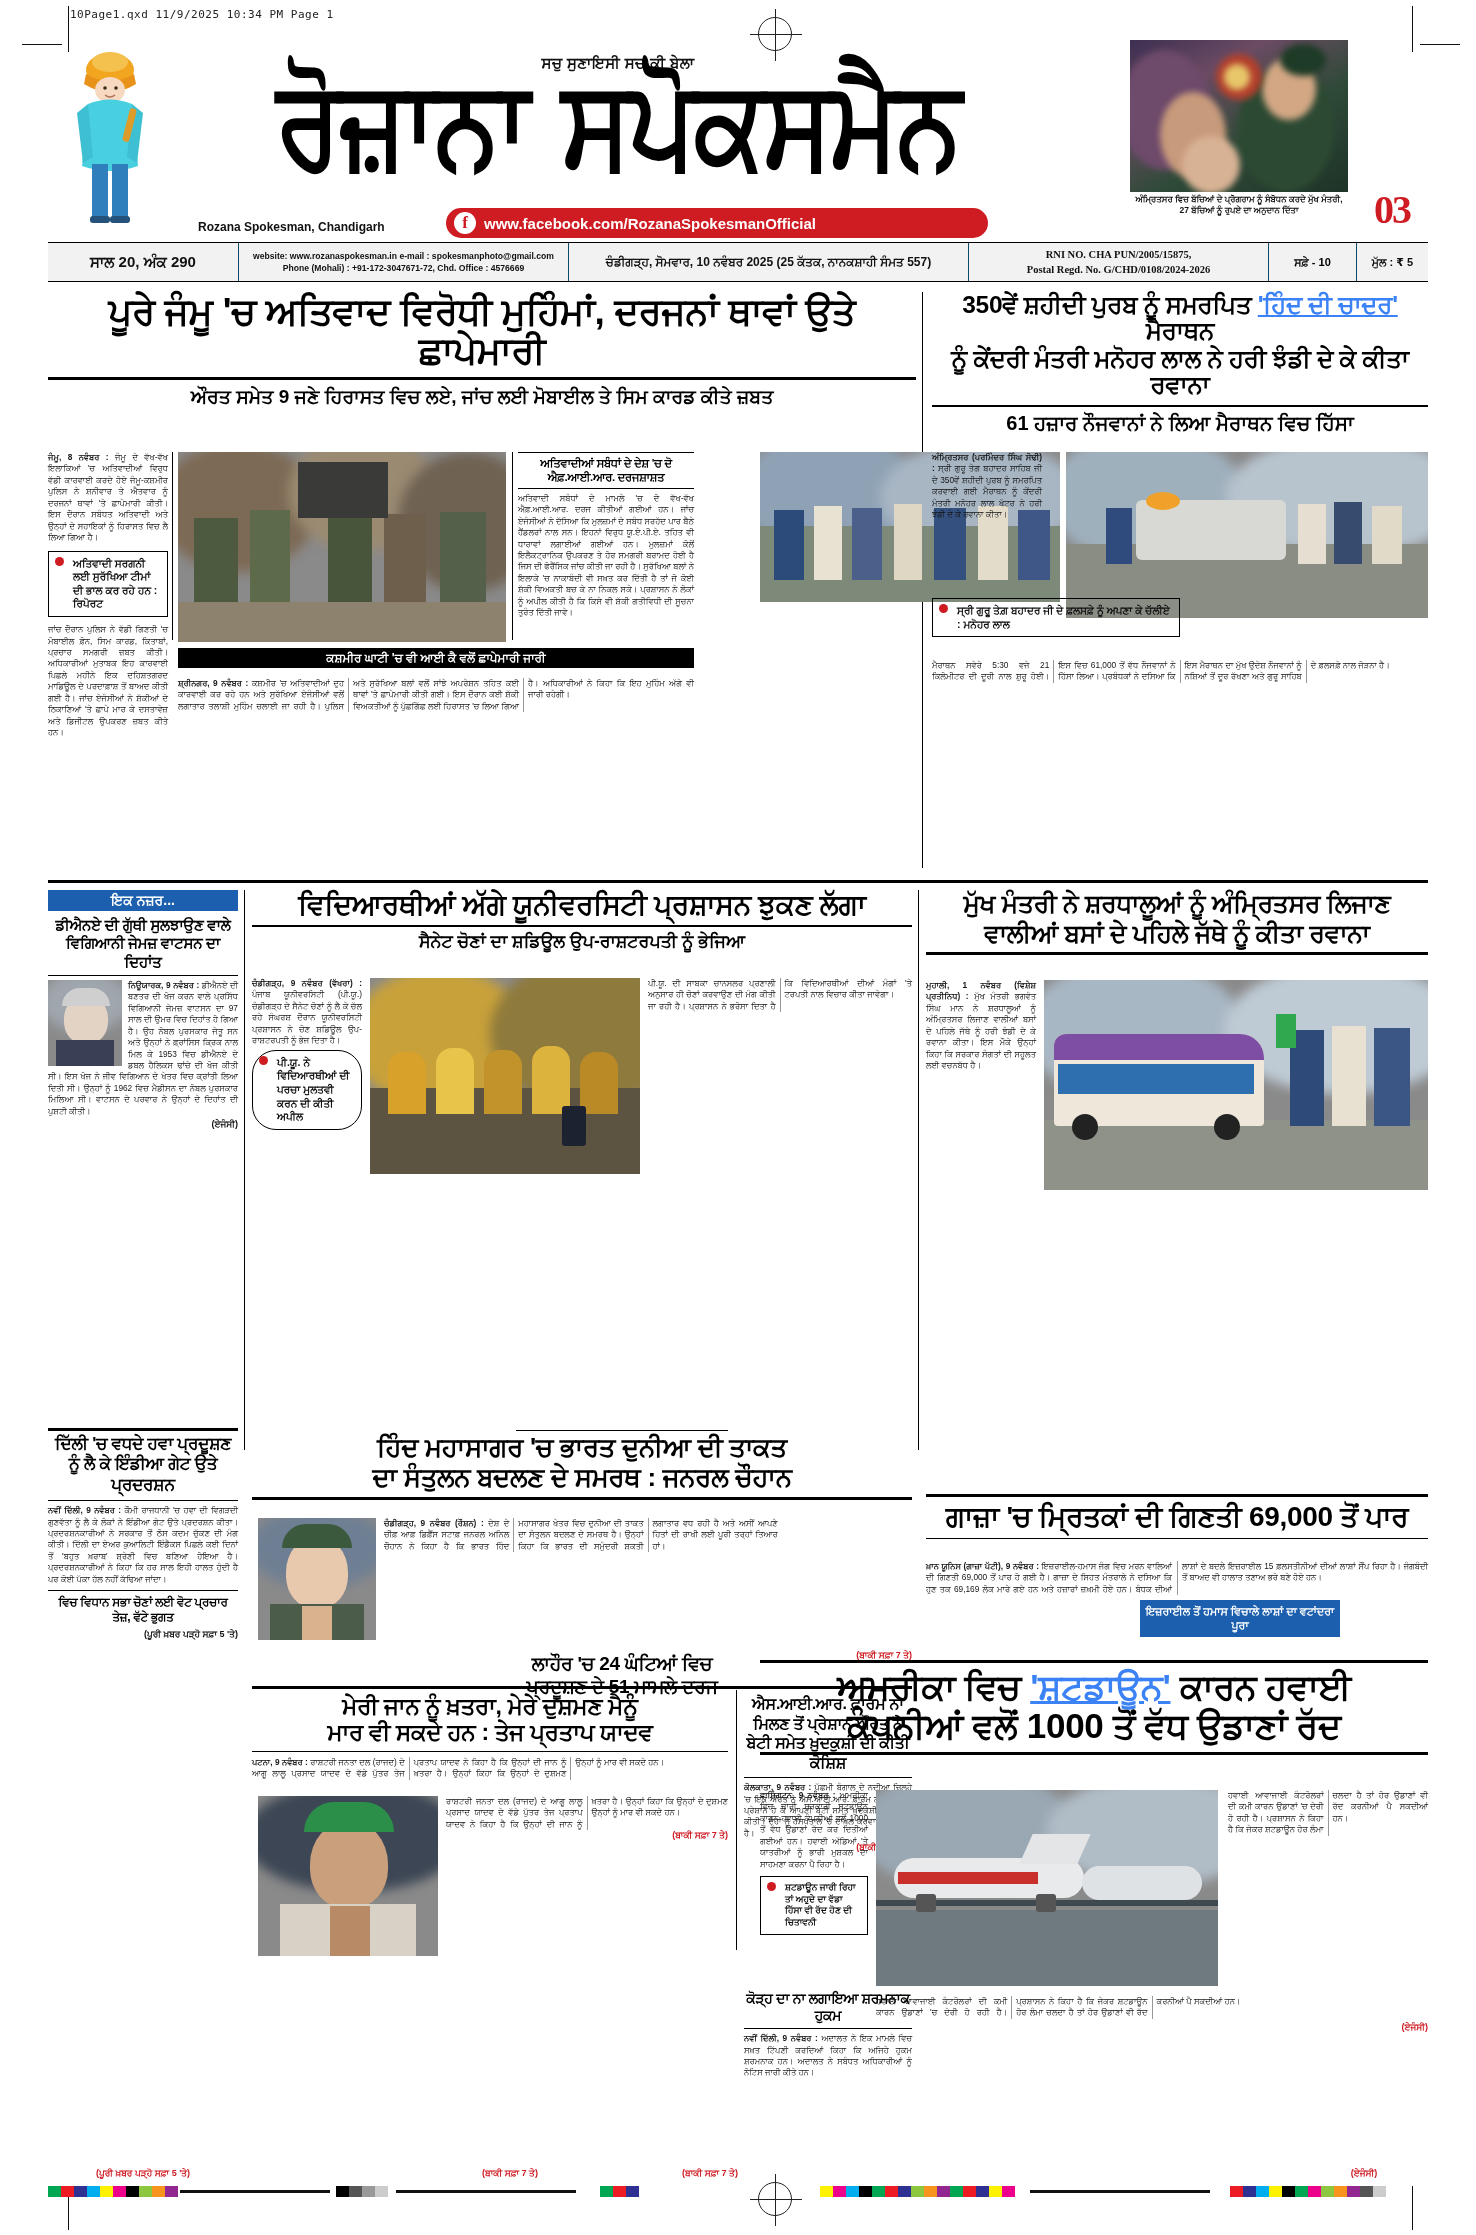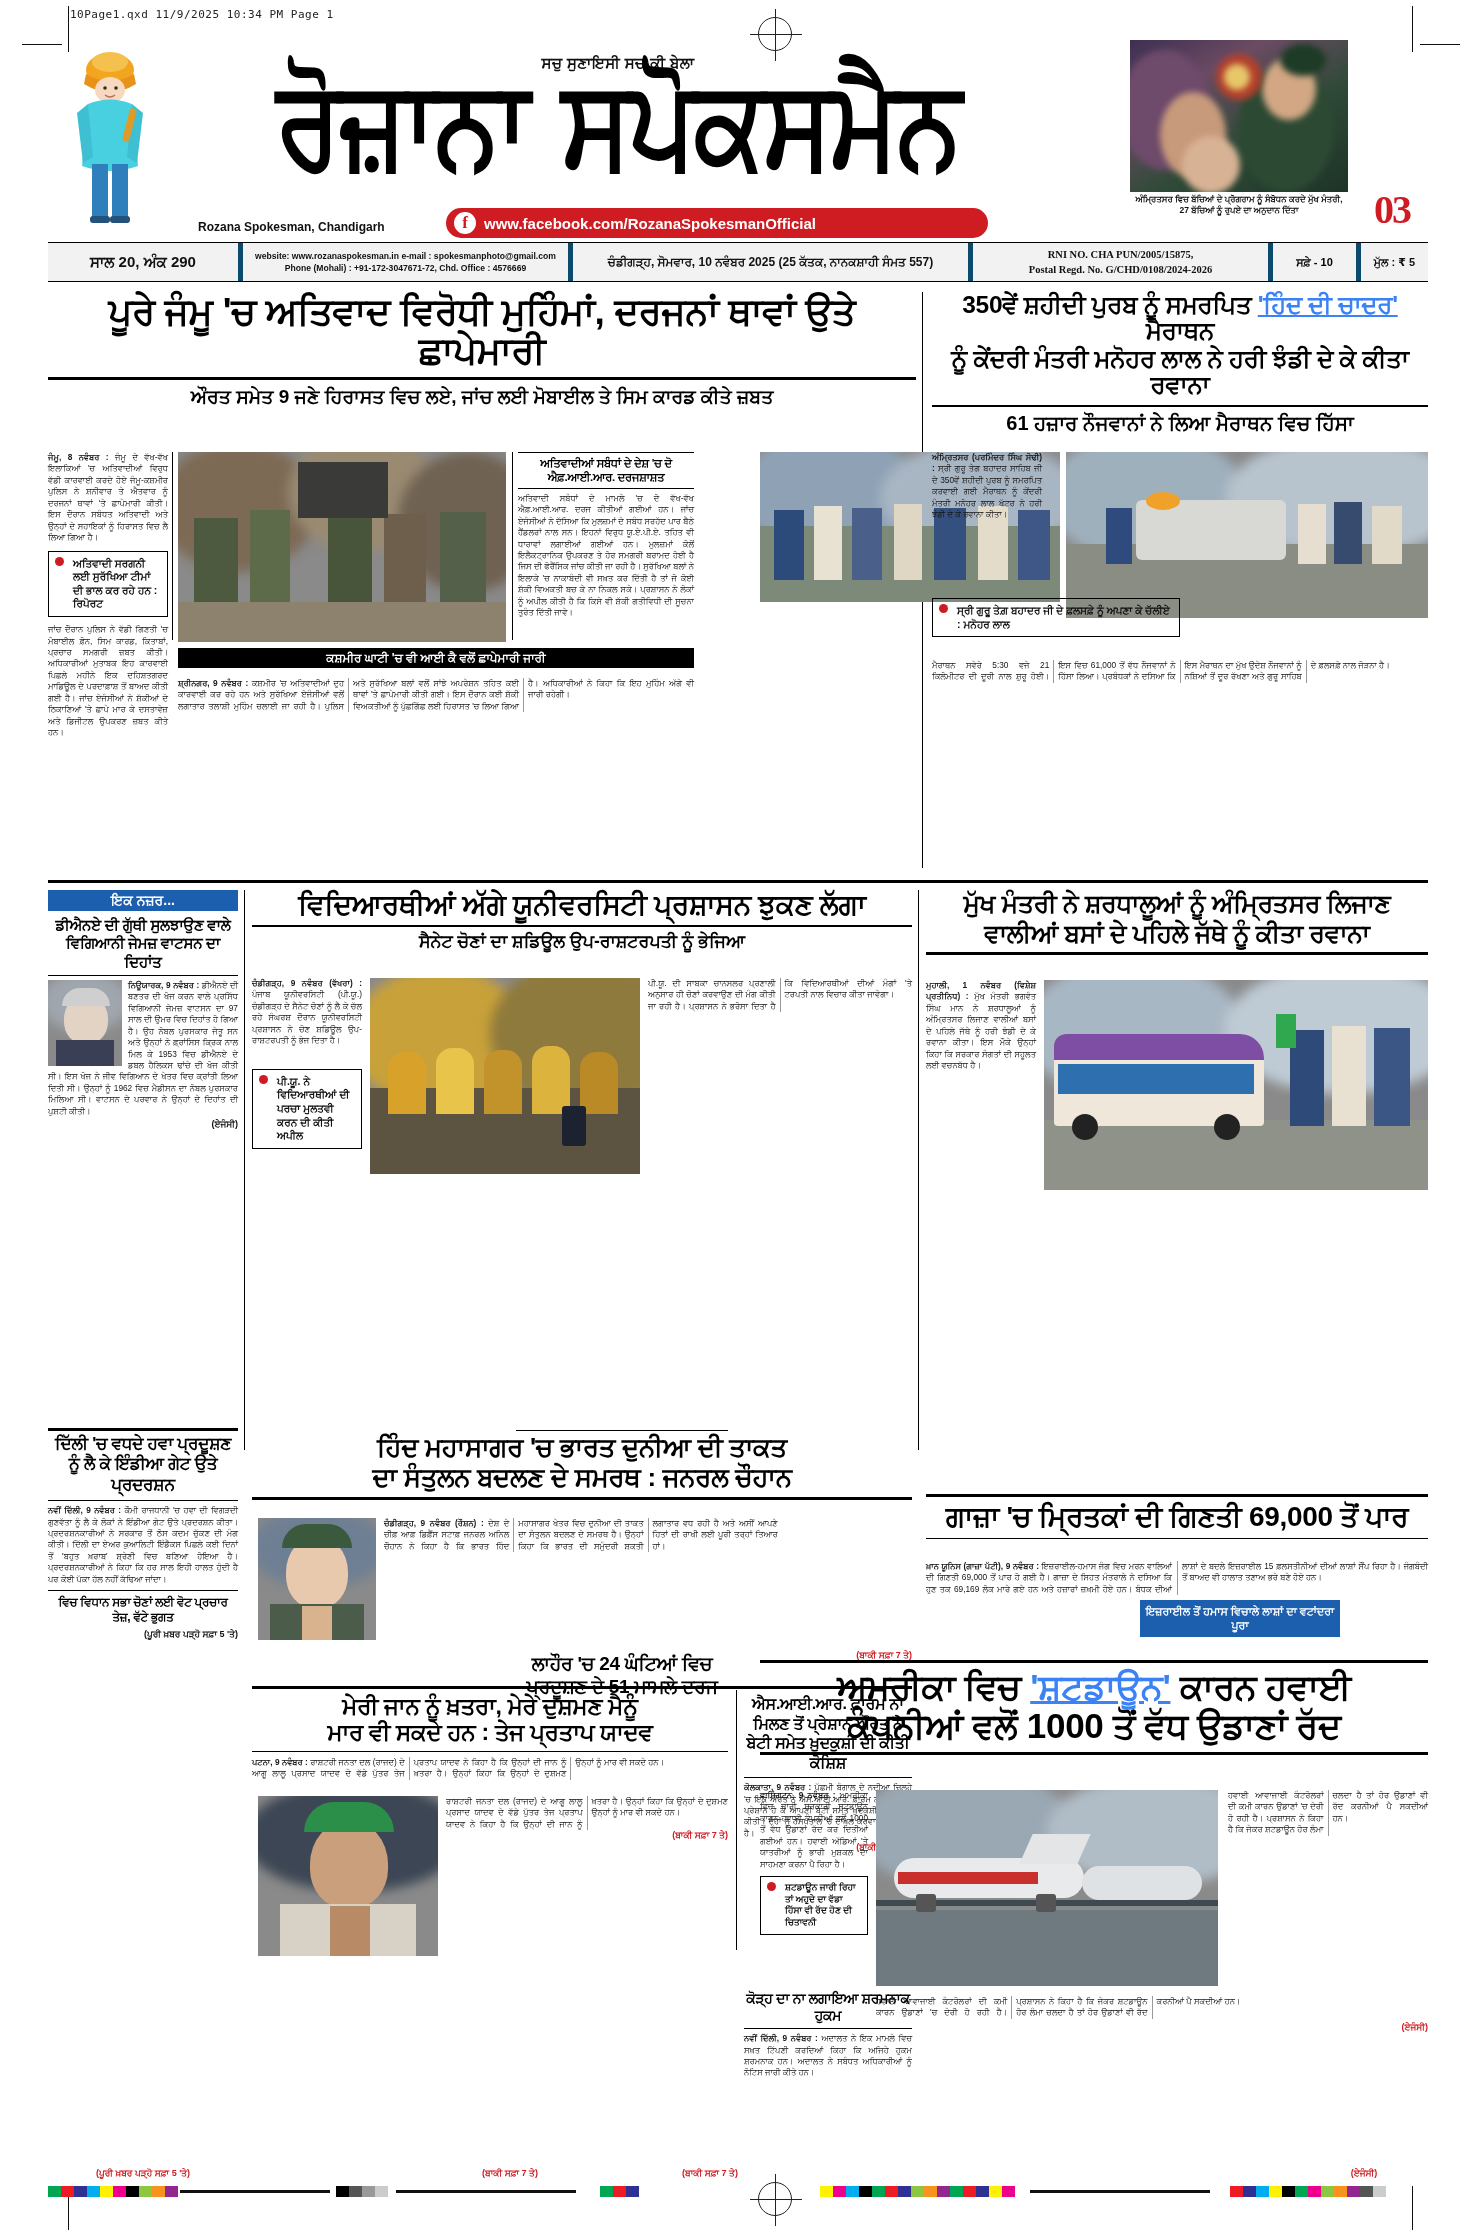--- a/index.html
+++ b/index.html
@@ -76,21 +76,21 @@
   }
 
   
   .infobar{
     position:absolute; left:48px; top:242px; width:1380px; height:40px;
     border-top:1.5px solid #000; border-bottom:1.5px solid #000;
     background:#f2f2f2; display:flex; align-items:stretch;
   }
   .ib{display:flex;flex-direction:column;justify-content:center;align-items:center;
       padding:0 6px; text-align:center;}
-  .ib + .ib{border-left:5px solid #0c4a6e;}
+  .ib + .ib{border-left:1px solid #0c4a6e;}
   .ib-year{width:190px;font-size:15px;font-weight:800;color:#111;}
   .ib-web{width:330px;font-size:8.6px;line-height:1.4;color:#111;font-weight:600;}
   .ib-date{width:400px;font-size:12px;font-weight:700;color:#111;}
   .ib-rni{width:300px;font-size:10.5px;line-height:1.45;font-weight:700;color:#111;
           font-family:"Liberation Serif",serif;}
   .ib-pages{width:88px;font-size:11px;font-weight:700;}
   .ib-price{flex:1;font-size:11px;font-weight:700;color:#111;}
 
   
   .hl { font-weight:900; color:#000; line-height:1.06; letter-spacing:-.3px; }
@@ -355,21 +355,21 @@
     <div class="hl" style="font-size:25px;text-align:center;">ਮੁੱਖ ਮੰਤਰੀ ਨੇ ਸ਼ਰਧਾਲੂਆਂ ਨੂੰ ਅੰਮ੍ਰਿਤਸਰ ਲਿਜਾਣ</div>
     <div class="hl" style="font-size:25px;text-align:center;margin-top:3px;">ਵਾਲੀਆਂ ਬਸਾਂ ਦੇ ਪਹਿਲੇ ਜੱਥੇ ਨੂੰ ਕੀਤਾ ਰਵਾਨਾ</div>
     <div class="rule2" style="margin:6px 0 0;"></div>
   </div>
 
   <div class="col" style="left:252px;top:978px;width:110px;">
     <div class="body-text tiny">
       <span class="dateline">ਚੰਡੀਗੜ੍ਹ, 9 ਨਵੰਬਰ (ਵੱਖਰਾ) :</span>
       <span>ਪੰਜਾਬ ਯੂਨੀਵਰਸਿਟੀ (ਪੀ.ਯੂ.) ਚੰਡੀਗੜ੍ਹ ਦੇ ਸੈਨੇਟ ਚੋਣਾਂ ਨੂੰ ਲੈ ਕੇ ਚੱਲ ਰਹੇ ਸੰਘਰਸ਼ ਦੌਰਾਨ ਯੂਨੀਵਰਸਿਟੀ ਪ੍ਰਸ਼ਾਸਨ ਨੇ ਚੋਣ ਸ਼ਡਿਊਲ ਉਪ-ਰਾਸ਼ਟਰਪਤੀ ਨੂੰ ਭੇਜ ਦਿਤਾ ਹੈ।</span>
     </div>
-    <div class="teaser" style="margin-top:22px;">
+    <div class="teaser" style="margin-top:3px;border-radius:24px;">
       <span class="bullet-red"></span>
       <span class="t">ਪੀ.ਯੂ. ਨੇ ਵਿਦਿਆਰਥੀਆਂ ਦੀ ਪਰਚਾ ਮੁਲਤਵੀ ਕਰਨ ਦੀ ਕੀਤੀ ਅਪੀਲ</span>
     </div>
   </div>
 
   <div class="photo" style="position:absolute;left:370px;top:978px;width:270px;height:196px;">
     <div class="b" style="left:-20px;top:-10px;width:180px;height:140px;background:#c8a13a;"></div>
     <div class="b" style="left:120px;top:-20px;width:190px;height:150px;background:#8e7a3c;"></div>
     <div class="s" style="left:0;top:110px;width:270px;height:86px;background:#5c5340;"></div>
     <div class="s" style="left:18px;top:74px;width:38px;height:62px;background:#d8a22a;border-radius:16px 16px 0 0;"></div>

